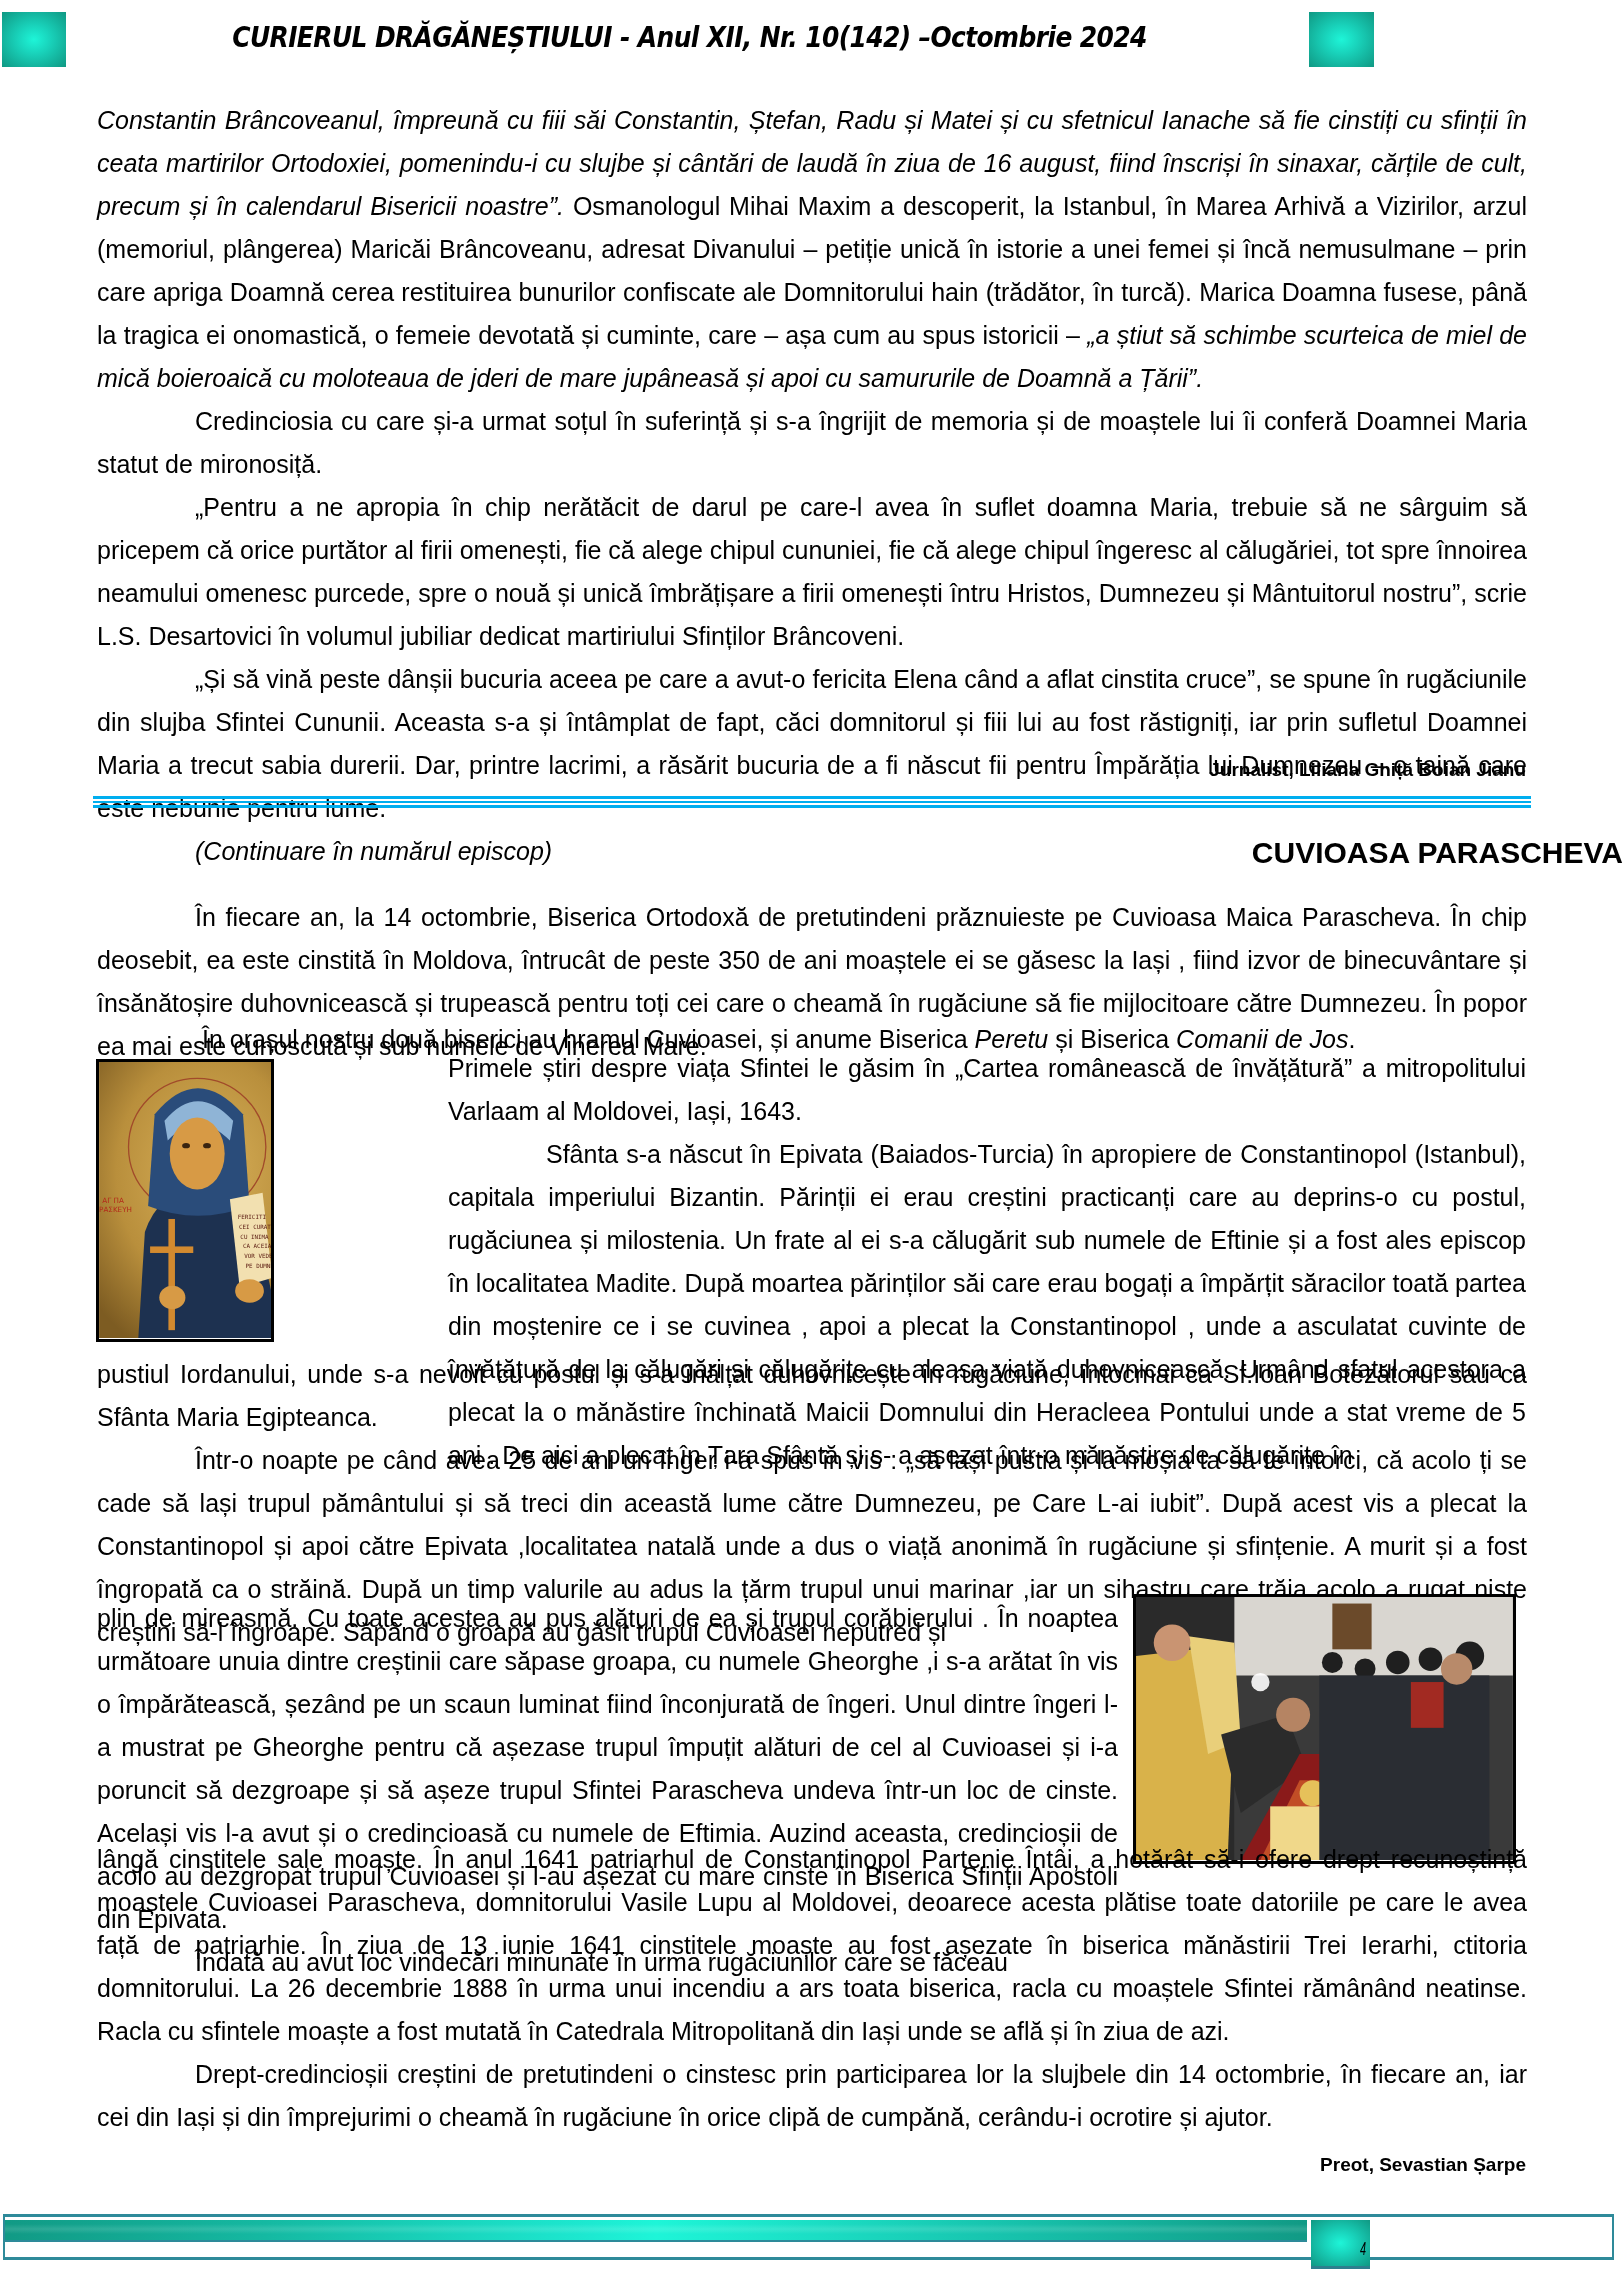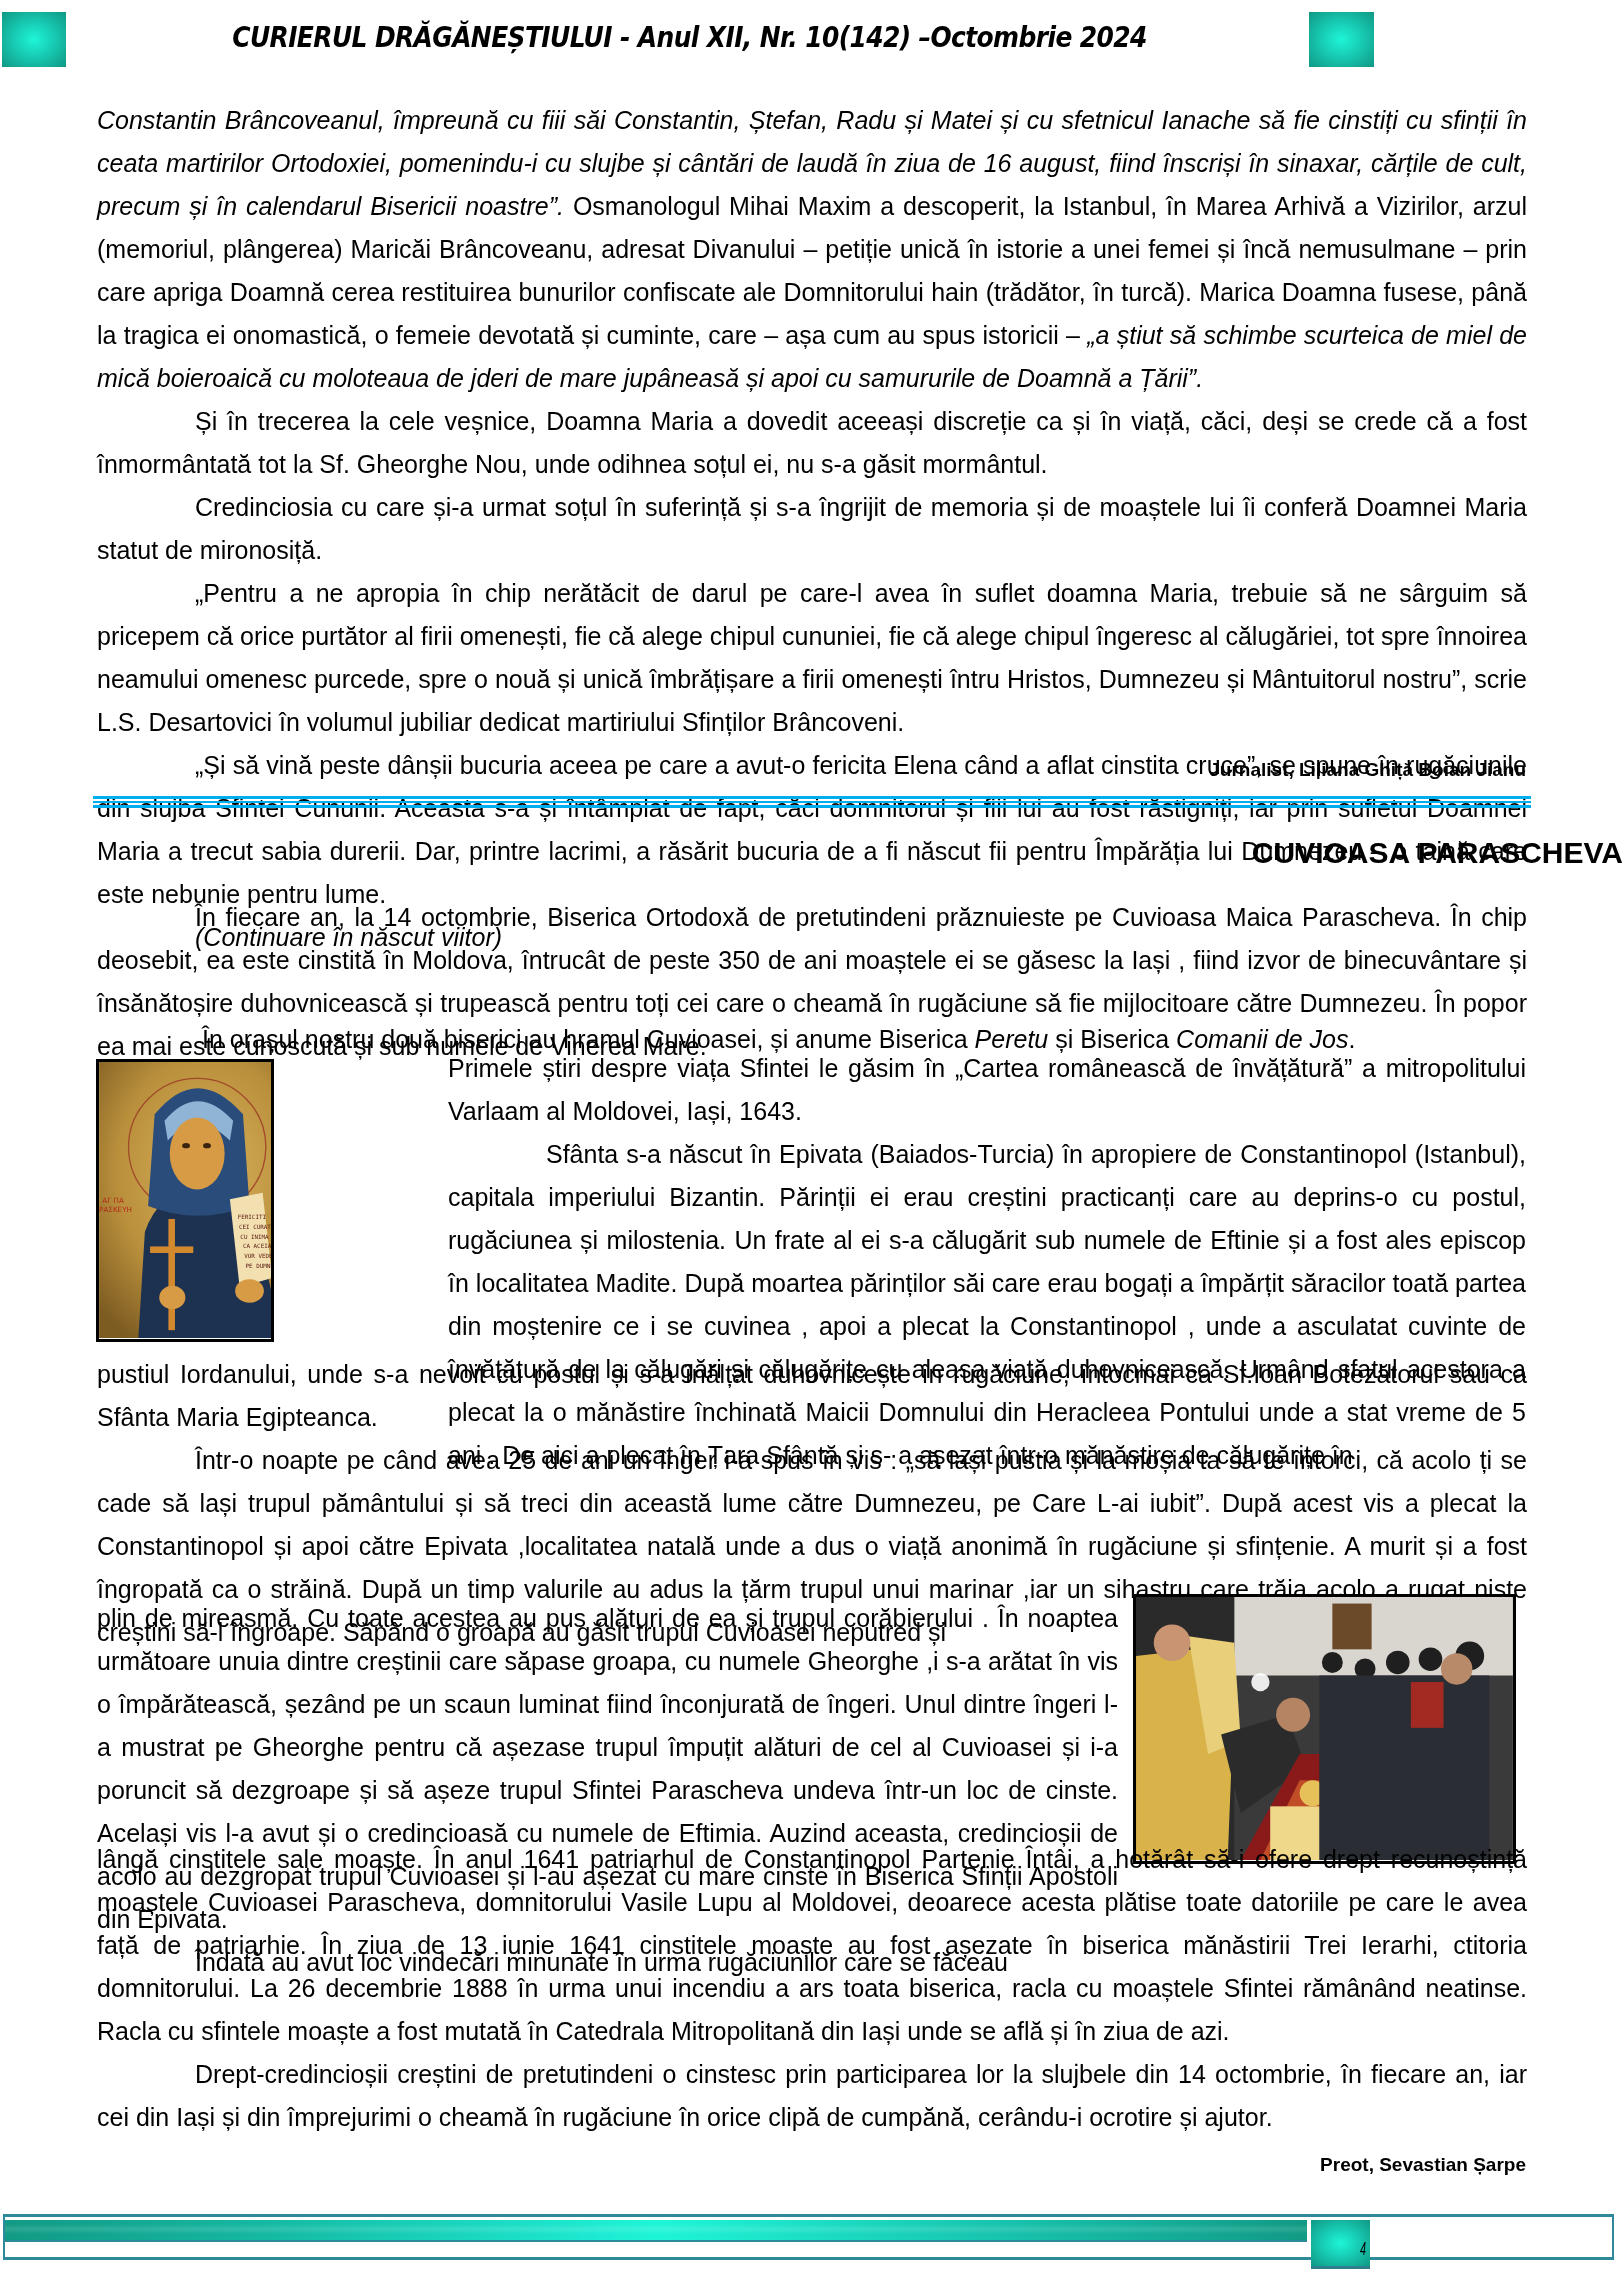--- a/index.html
+++ b/index.html
@@ -70,25 +70,24 @@
 <div class="hdr-title">CURIERUL DRĂGĂNEȘTIULUI - Anul XII, Nr. 10(142) –Octombrie 2024</div>
 <div class="hdr-box" id="hdr-right">
   <div class="shadow"></div>
     <div class="face"></div>
 </div>
 
 <div class="txt" id="art1">
   <p>
     <span class="ital">Constantin Brâncoveanul, împreună cu fiii săi Constantin, Ștefan, Radu și Matei și cu sfetnicul Ianache să fie cinstiți cu sfinții în ceata martirilor Ortodoxiei, pomenindu-i cu slujbe și cântări de laudă în ziua de 16 august, fiind înscriși în sinaxar, cărțile de cult, precum și în calendarul Bisericii noastre”.</span><span> Osmanologul Mihai Maxim a descoperit, la Istanbul, în Marea Arhivă a Vizirilor, arzul (memoriul, plângerea) Maricăi Brâncoveanu, adresat Divanului – petiție unică în istorie a unei femei și încă nemusulmane – prin care apriga Doamnă cerea restituirea bunurilor confiscate ale Domnitorului hain (trădător, în turcă). Marica Doamna fusese, până la tragica ei onomastică, o femeie devotată și cuminte, care – așa cum au spus istoricii – </span><span class="ital">„a știut să schimbe scurteica de miel de mică boieroaică cu moloteaua de jderi de mare jupâneasă și apoi cu samururile de Doamnă a Țării”.</span>
   </p>
-  <p class="ind">Și în trecerea la cele veșnice, Doamna Maria a dovedit aceeași discreție ca și în viață, căci, deși se crede că a fost înmormântată tot la Sf. Gheorghe Nou, unde odihnea soțul ei, nu s-a găsit mormântul.</p>
   <p class="ind">Credinciosia cu care și-a urmat soțul în suferință și s-a îngrijit de memoria și de moaștele lui îi conferă Doamnei Maria statut de mironosiță.</p>
   <p class="ind">„Pentru a ne apropia în chip nerătăcit de darul pe care-l avea în suflet doamna Maria, trebuie să ne sârguim să pricepem că orice purtător al firii omenești, fie că alege chipul cununiei, fie că alege chipul îngeresc al călugăriei, tot spre înnoirea neamului omenesc purcede, spre o nouă și unică îmbrățișare a firii omenești întru Hristos, Dumnezeu și Mântuitorul nostru”, scrie L.S. Desartovici în volumul jubiliar dedicat martiriului Sfinților Brâncoveni.</p>
   <p class="ind">„Și să vină peste dânșii bucuria aceea pe care a avut-o fericita Elena când a aflat cinstita cruce”, se spune în rugăciunile din slujba Sfintei Cununii. Aceasta s-a și întâmplat de fapt, căci domnitorul și fiii lui au fost răstigniți, iar prin sufletul Doamnei Maria a trecut sabia durerii. Dar, printre lacrimi, a răsărit bucuria de a fi născut fii pentru Împărăția lui Dumnezeu – o taină care este nebunie pentru lume.</p>
-  <p class="ind ital">(Continuare în  născut viitor)</p>
+  <p class="ind ital">(Continuare în  numărul episcop)</p>
 </div>
 <div class="sig" id="sig1">Jurnalist, Liliana Ghiță Boian Jianu</div>
 
 <div class="triple-rule">
   <div style="top:0"></div>
     <div style="top:4.6px"></div>
     <div style="top:9.2px"></div>
 </div>
 
 <div class="art-title">CUVIOASA PARASCHEVA</div>

